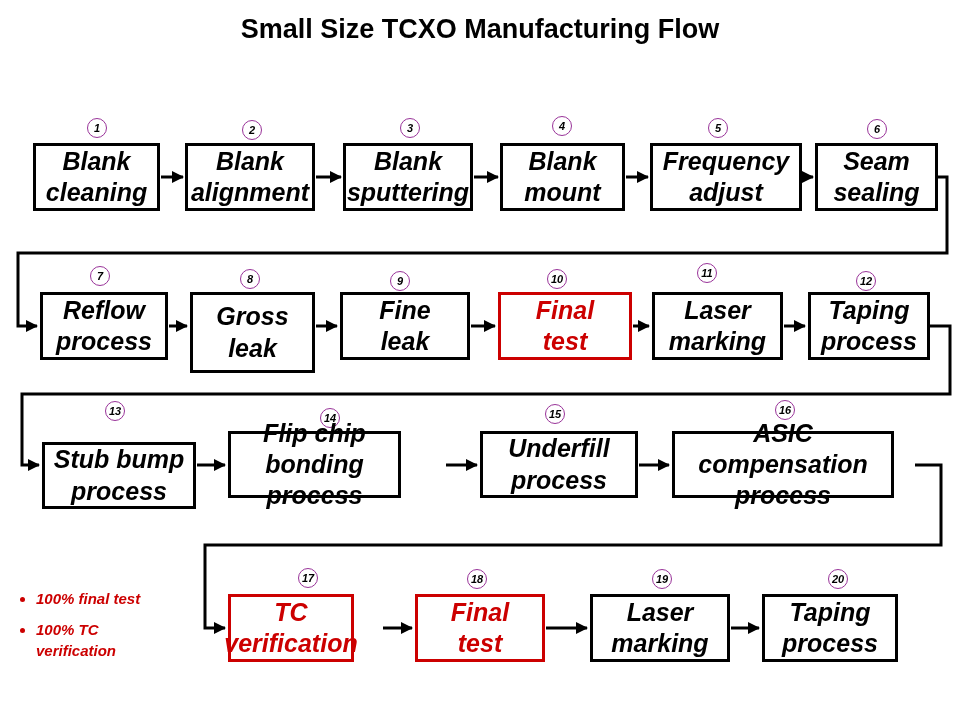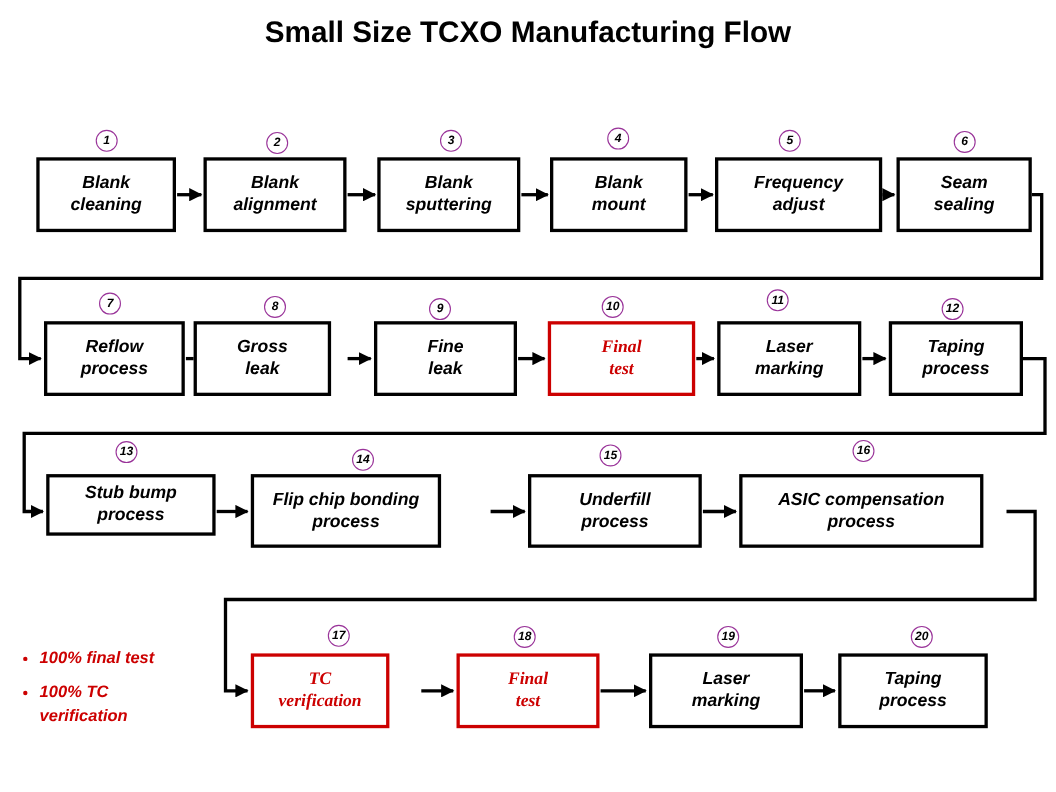--- a/index.html
+++ b/index.html
@@ -15,24 +15,24 @@
     font-family:"Liberation Sans", sans-serif;overflow:hidden;
   }
   .title{
     position:absolute;left:0;top:14px;width:960px;text-align:center;
     font-size:27px;font-weight:bold;color:#000;
   }
   .connectors{position:absolute;left:0;top:0;pointer-events:none;}
   .box{
     position:absolute;background:#fff;border:3px solid var(--line);
     display:flex;align-items:center;justify-content:center;text-align:center;
-    font-size:16px;font-weight:bold;font-style:italic;color:#000;
+    font-size:25px;font-weight:bold;font-style:italic;color:#000;
     line-height:1.25;white-space:pre-line;
   }
-  .box.red{border-color:var(--highlight);color:var(--highlight);font-family:Liberation Serif, serif;}
+  .box.red{border-color:var(--highlight);color:var(--highlight);}
   .numcircle{
     position:absolute;width:20px;height:20px;border-radius:50%;
     border:1.5px solid var(--circle-stroke);background:#fff;
     display:flex;align-items:center;justify-content:center;
     font-size:11px;font-weight:bold;font-style:italic;color:#000;
   }
   .notes{
     position:absolute;left:18px;top:588px;width:165px;margin:0;padding:0 0 0 18px;
     color:var(--note);font-size:15px;font-weight:bold;font-style:italic;
     list-style:disc;
@@ -108,32 +108,32 @@
 sputtering</div>
 <div class="box" style="left:500px;top:143px;width:125px;height:68px">Blank
 mount</div>
 <div class="box" style="left:650px;top:143px;width:152px;height:68px">Frequency
 adjust</div>
 <div class="box" style="left:815px;top:143px;width:123px;height:68px">Seam
 sealing</div>
 
 <div class="box" style="left:40px;top:292px;width:128px;height:68px">Reflow
 process</div>
-<div class="box" style="left:176px;top:292px;width:125px;height:68px">Gross
+<div class="box" style="left:190px;top:292px;width:125px;height:81px">Gross
 leak</div>
 <div class="box" style="left:340px;top:292px;width:130px;height:68px">Fine
 leak</div>
 <div class="box red" style="left:498px;top:292px;width:134px;height:68px">Final
 test</div>
 <div class="box" style="left:652px;top:292px;width:131px;height:68px">Laser
 marking</div>
 <div class="box" style="left:808px;top:292px;width:122px;height:68px">Taping
 process</div>
 
-<div class="box" style="left:42px;top:431px;width:154px;height:56px">Stub bump
+<div class="box" style="left:42px;top:442px;width:154px;height:67px">Stub bump
 process</div>
 <div class="box" style="left:228px;top:431px;width:173px;height:67px">Flip chip bonding
 process</div>
 <div class="box" style="left:480px;top:431px;width:158px;height:67px">Underfill
 process</div>
 <div class="box" style="left:672px;top:431px;width:222px;height:67px">ASIC compensation
 process</div>
 
 <div class="box red" style="left:228px;top:594px;width:126px;height:68px">TC
 verification</div>

